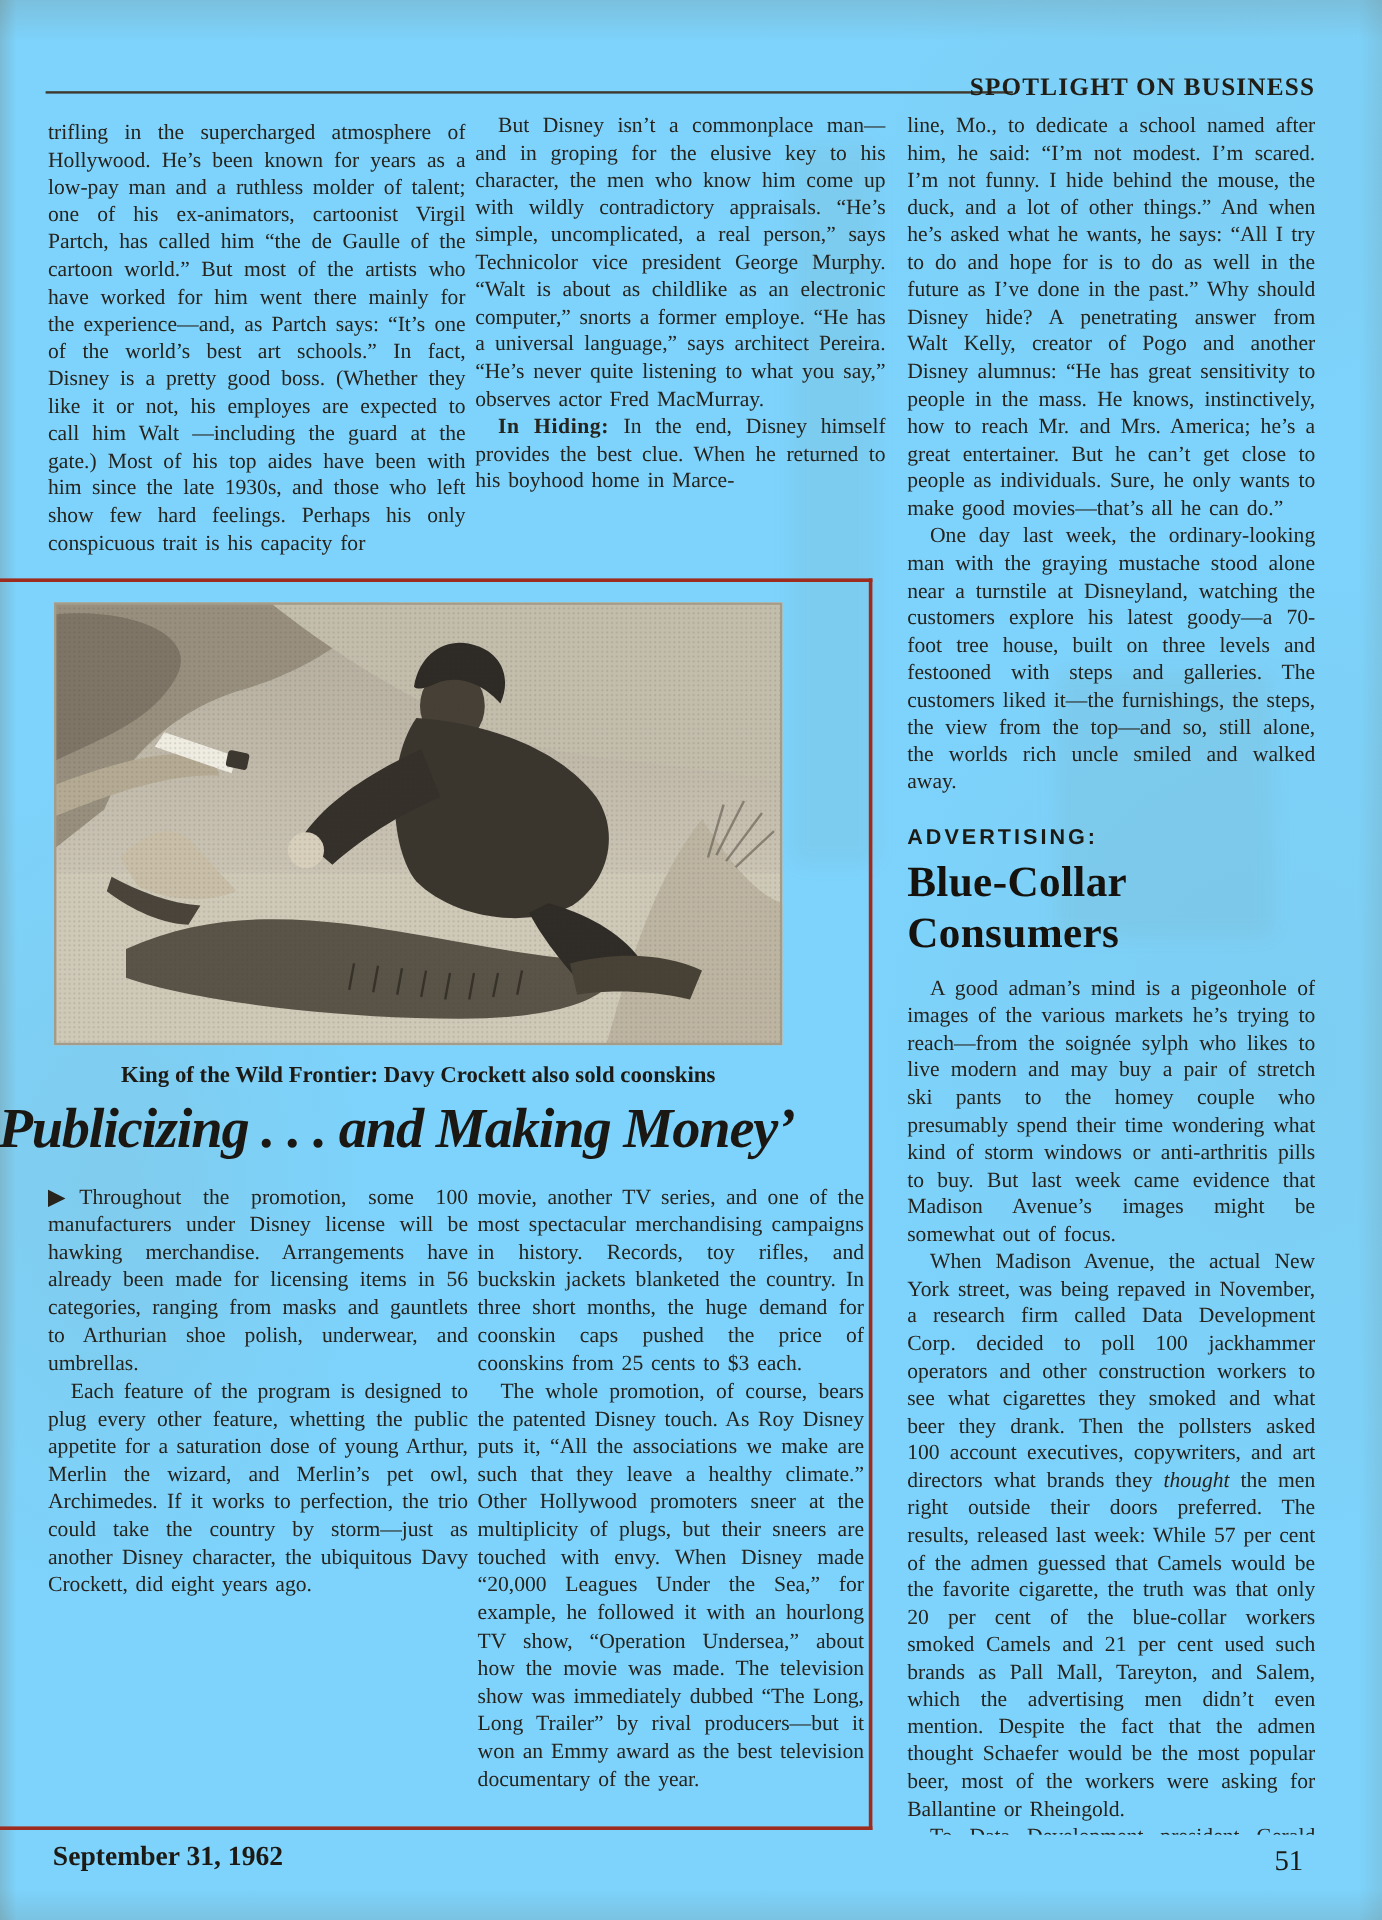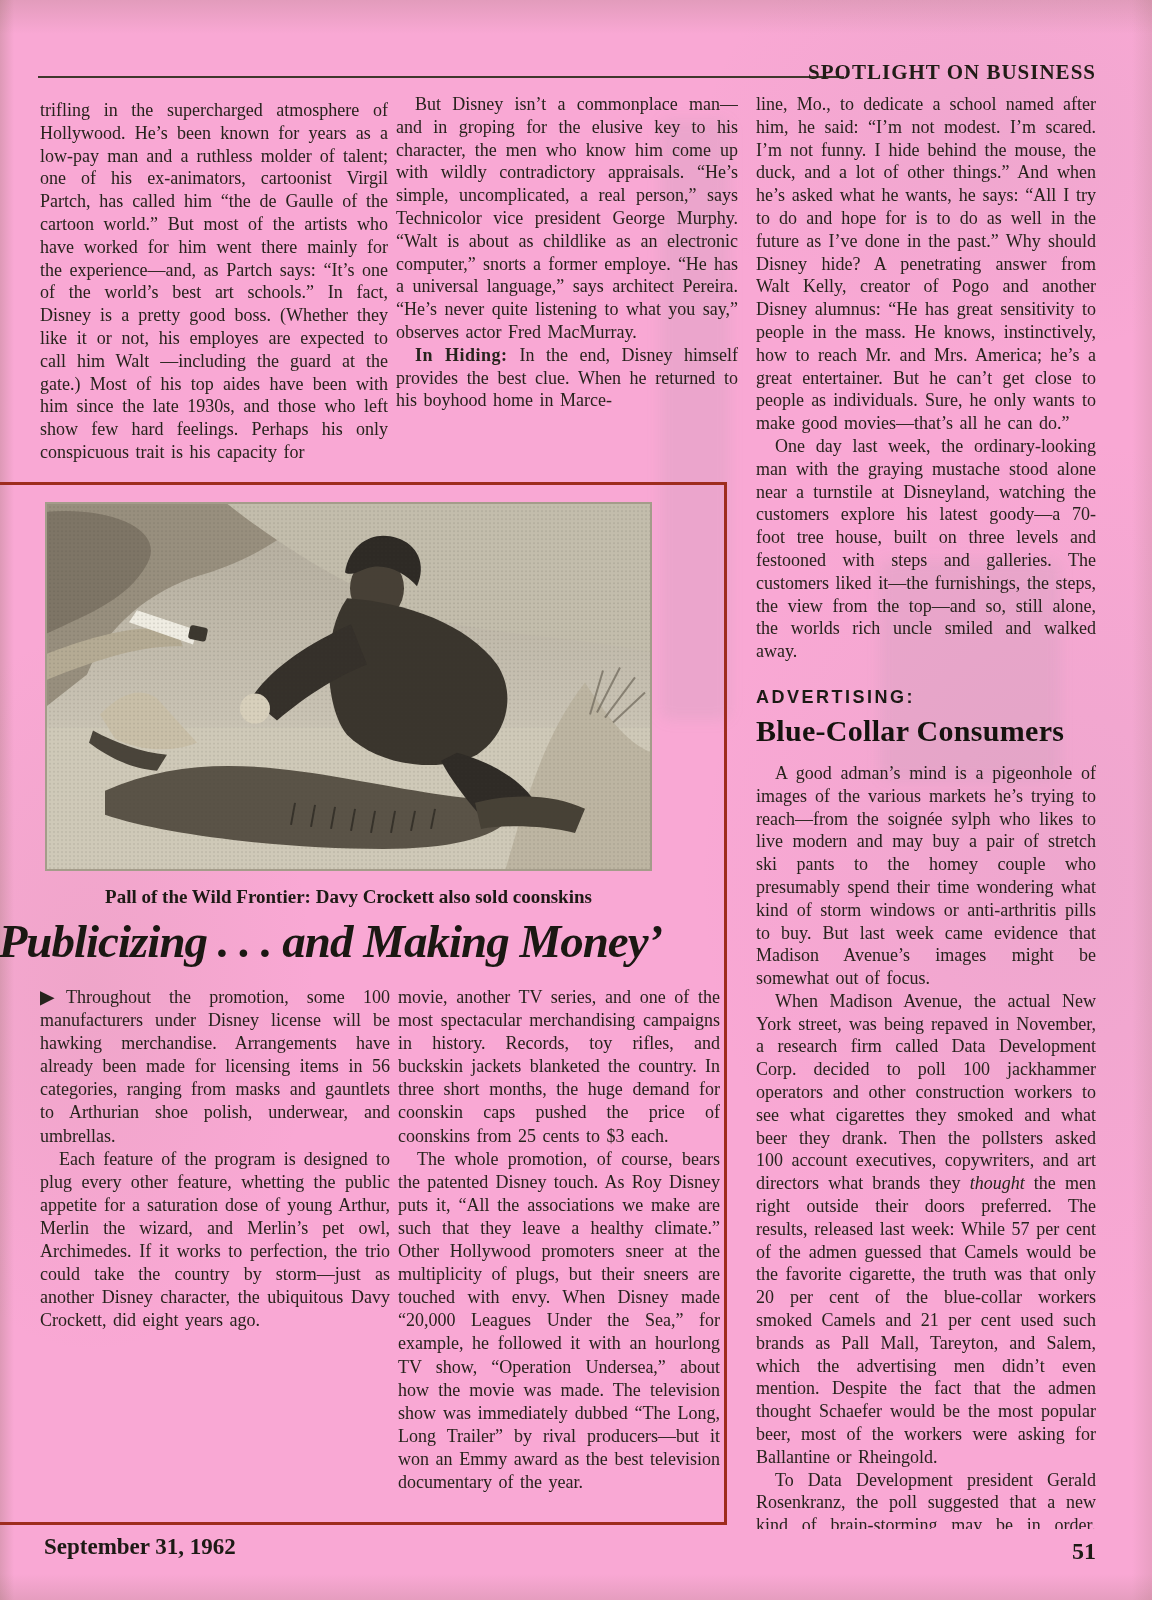--- a/index.html
+++ b/index.html
@@ -1,18 +1,18 @@
 <!DOCTYPE html>
 <html><head>
 <meta charset="utf-8">
 <style>
   html,body{margin:0;padding:0;background:#9a8e74;}
   .page{
     position:relative;width:1152px;height:1600px;margin:0 auto;overflow:hidden;
-    background-color:#f9a8d4;
+    background-color:#7dd3fc;
     font-family:"Liberation Serif",serif;color:#27231d;
   }
   .page::before{
     content:'';position:absolute;inset:0;pointer-events:none;
     background:
       radial-gradient(ellipse 420px 320px at 86% 9%, rgba(125,150,140,.08), transparent 70%),
       radial-gradient(ellipse 520px 640px at 92% 55%, rgba(125,150,140,.09), transparent 70%),
       radial-gradient(ellipse 320px 520px at 8% 62%, rgba(150,138,105,.10), transparent 70%),
       linear-gradient(90deg, rgba(110,92,62,.20) 0, rgba(110,92,62,0) 14px),
       linear-gradient(180deg, rgba(110,92,62,.16) 0, rgba(110,92,62,0) 34px),
@@ -26,30 +26,30 @@
   .col p.ind{text-indent:19px;}
   .b{font-weight:bold;letter-spacing:.5px;}
   .i{font-style:italic;}
   .col-tl{left:40px;top:99px;width:348px;height:378px;}
   .col-tm{left:396px;top:93px;width:342px;height:378px;}
   .col-r{left:756px;top:93px;width:340px;height:1436px;}
   .col-bl{left:40px;top:986px;width:350px;height:538px;}
   .col-bl p, .col-bm p{line-height:23.1px;}
   .col-bm{left:398px;top:986px;width:322px;height:538px;}
   .kicker{font-family:"Liberation Sans",sans-serif;font-weight:bold;font-size:18px;letter-spacing:2.5px;color:#1c1a15;margin-top:24px;}
-  .adv-head{font-weight:bold;font-size:30px;letter-spacing:.3px;color:#16130f;margin:6px 0 14px 0;}
+  .adv-head{font-weight:bold;font-size:36px;letter-spacing:.3px;color:#16130f;margin:6px 0 14px 0;}
   .box-top{position:absolute;left:0;top:482px;width:727px;height:3px;background:#9e2c1e;}
   .box-right{position:absolute;left:724px;top:482px;width:3px;height:1043px;background:#9e2c1e;}
   .box-bottom{position:absolute;left:0;top:1522px;width:727px;height:3px;background:#9e2c1e;}
   .photo{position:absolute;left:45px;top:502px;width:607px;height:369px;background:#c8c2b4;}
   .photo svg{display:block;width:100%;height:100%;}
   .caption{position:absolute;left:45px;top:886px;width:607px;text-align:center;font-weight:bold;font-size:19px;color:#1d1a15;}
   .headline{position:absolute;left:-16px;top:914px;width:764px;font-style:italic;font-weight:bold;font-size:47px;letter-spacing:-1px;color:#1b1813;white-space:nowrap;}
   .footer-date{position:absolute;left:44px;top:1534px;font-weight:bold;font-size:23px;color:#1d1a15;}
-  .page-num{position:absolute;left:1052px;top:1538px;width:44px;text-align:right;font-weight:bold;font-size:24px;color:#1d1a15;}
+  .page-num{position:absolute;left:1052px;top:1538px;width:44px;text-align:center;font-weight:normal;font-size:24px;color:#1d1a15;}
   .ghost{position:absolute;background:rgba(120,150,140,.10);filter:blur(7px);border-radius:10px;pointer-events:none;}
 </style>
 </head>
 <body>
 
 <div class="page">
 
   <div class="ghost" style="left:880px;top:560px;width:180px;height:220px;"></div>
   <div class="ghost" style="left:660px;top:120px;width:70px;height:600px;"></div>
 
@@ -126,21 +126,21 @@
       <path d="M302,96 C362,100 422,122 452,162 C472,192 462,232 432,252 C392,272 332,262 302,232 C280,206 276,132 302,96 Z" fill="#3a352d"></path>
       <path d="M306,122 C262,142 226,166 206,196 L232,218 C262,192 296,172 322,162 Z" fill="#35302a"></path>
       <circle cx="210" cy="206" r="15" fill="#d8d0bc"></circle>
       <path d="M412,250 C442,258 472,274 488,296 L440,318 C420,296 404,274 396,258 Z" fill="#2f2b26"></path>
       <path d="M430,300 C470,290 510,292 540,306 L530,330 C496,322 460,322 436,326 Z" fill="#474136"></path>
       <rect width="607" height="368" fill="url(#ht)"></rect>
       <rect x="1" y="1" width="605" height="366" fill="none" stroke="#a49c8a" stroke-width="2"></rect>
     </svg>
   </div>
 
-  <div class="caption">Pall of the Wild Frontier: Davy Crockett also sold coonskins</div>
+  <div class="caption">King of the Wild Frontier: Davy Crockett also sold coonskins</div>
   <div class="headline">‘Publicizing . . . and Making Money’</div>
 
   <div class="col col-bl">
       <p><span class="b">▶</span><span>Throughout the promotion, some 100 manufacturers under Disney license will be hawking merchandise. Arrangements have already been made for licensing items in 56 categories, ranging from masks and gauntlets to Arthurian shoe polish, underwear, and umbrellas.</span></p>
       <p class="ind"><span>Each feature of the program is designed to plug every other feature, whetting the public appetite for a saturation dose of young Arthur, Merlin the wizard, and Merlin’s pet owl, Archimedes. If it works to perfection, the trio could take the country by storm—just as another Disney character, the ubiquitous Davy Crockett, did eight years ago.</span></p>
     </div>
   <div class="col col-bm">
       <p><span>movie, another TV series, and one of the most spectacular merchandising campaigns in history. Records, toy rifles, and buckskin jackets blanketed the country. In three short months, the huge demand for coonskin caps pushed the price of coonskins from 25 cents to $3 each.</span></p>
       <p class="ind"><span>The whole promotion, of course, bears the patented Disney touch. As Roy Disney puts it, “All the associations we make are such that they leave a healthy climate.” Other Hollywood promoters sneer at the multiplicity of plugs, but their sneers are touched with envy. When Disney made “20,000 Leagues Under the Sea,” for example, he followed it with an hourlong TV show, “Operation Undersea,” about how the movie was made. The television show was immediately dubbed “The Long, Long Trailer” by rival producers—but it won an Emmy award as the best television documentary of the year.</span></p>
     </div>

